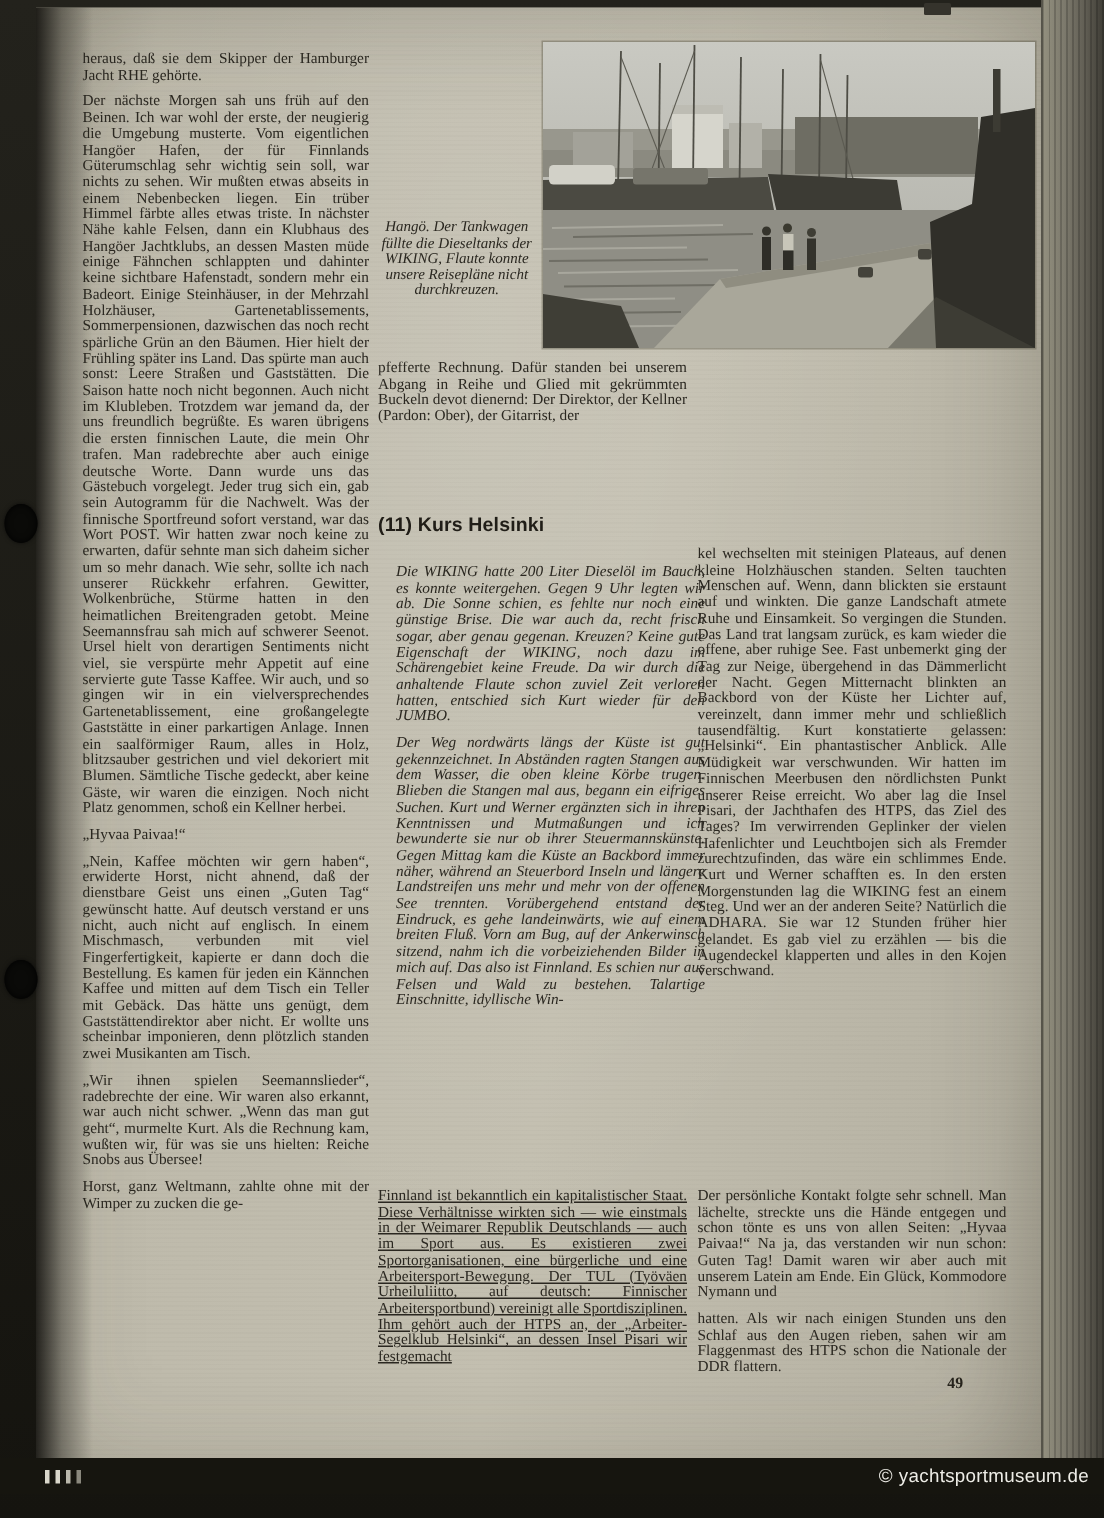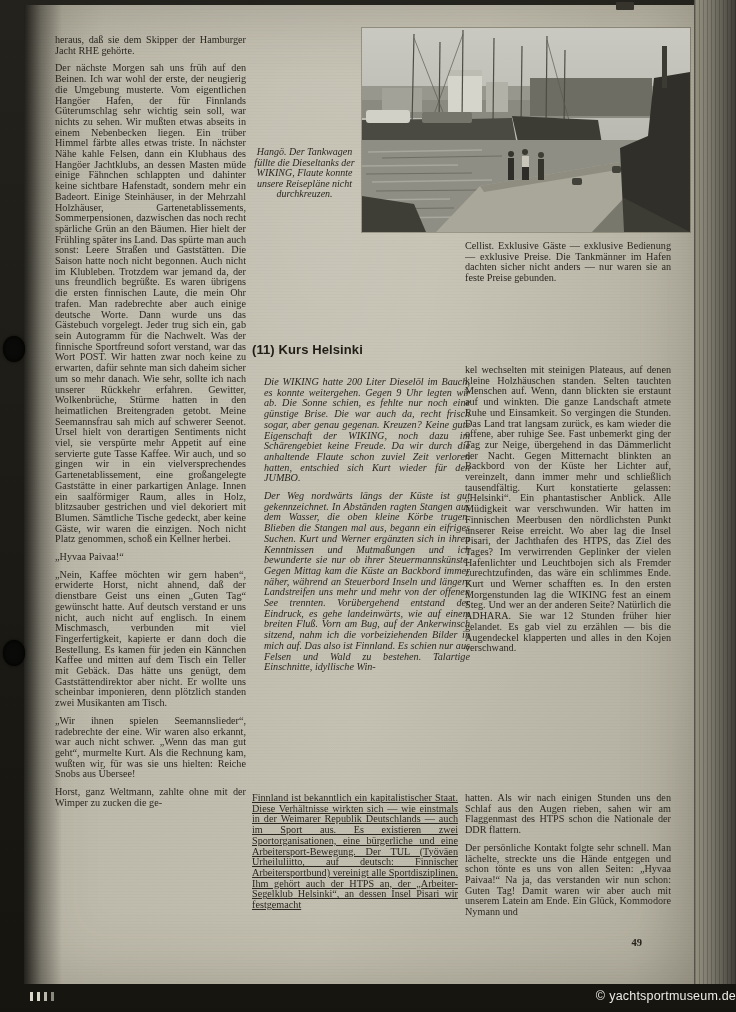--- a/index.html
+++ b/index.html
@@ -50,44 +50,45 @@
     font-family: "Liberation Sans", sans-serif; font-weight: bold;
     font-size: 13px; color: #201d17; letter-spacing: .1px;
   }
   .h11 { left: 228px; top: 337px; }
   .h12 { left: 228px; top: 753px; width: 440px; }
   .s11l { left: 240px; top: 372px; width: 206px; height: 374px; font-style: italic; }
   .s11r { left: 441px; top: 360px; width: 206px; height: 374px; }
   .s12l { left: 228px; top: 788px; width: 206px; height: 164px; text-decoration: underline; }
   .s12r { left: 441px; top: 788px; width: 206px; height: 164px; }
   .pagenum {
-    position: absolute; left: 588px; top: 932px; width: 30px;
+    position: absolute; left: 588px; top: 912px; width: 30px;
     text-align: right; font-weight: bold; font-size: 10.5px; color: #26231c;
   }
   .edge-right {
     position: absolute; left: 694px; top: 0; width: 42px; height: 988px;
     background:
       repeating-linear-gradient(to right, rgba(0,0,0,.18) 0 1px, transparent 1px 4px),
       linear-gradient(to right, #93907f 0%, #7d7a6d 35%, #605d53 70%, #3e3c35 100%);
     border-left: 1px solid #56544a;
   }
   .hole {
     position: absolute; width: 22px; height: 26px; border-radius: 50%;
     background: #0a0a08; box-shadow: inset 0 0 5px #000, 0 0 3px rgba(0,0,0,.6);
   }
   .hole1 { left: 3px; top: 336px; }
   .hole2 { left: 3px; top: 640px; }
   .mark-tr {
     position: absolute; left: 616px; top: 2px; width: 18px; height: 8px;
     background: #35332c; border-radius: 1px;
   }
   .footer {
-    position: absolute; left: 0; bottom: 4px; width: 736px; height: 24px;
+    position: absolute; left: 0; bottom: 16px; width: 736px; height: 24px;
     background: #16150f;
     display: flex; align-items: center; justify-content: flex-end;
+    padding-right: 10px;
     text-align: center;
   }
   .watermark {
     font-family: "Liberation Sans", sans-serif; font-size: 12.5px;
     color: #edece6; letter-spacing: .2px; white-space: nowrap;
   }
   .watermark .c-icon { margin-right: 4px; }
   .film-marks {
     position: absolute; left: 30px; bottom: 7px; width: 3px; height: 9px;
     background: #d9d7cb;
@@ -181,41 +182,41 @@
           <circle cx="179" cy="127" r="3" fill="#3f3e35"></circle>
         </g>
         <g>
           <polygon points="292,50 328,44 328,204 262,204 258,120 286,108" fill="#302f29"></polygon>
           <rect x="300" y="18" width="5" height="42" fill="#3c3b33"></rect>
         </g>
         <polygon points="230,204 262,170 328,204" fill="#4a493f" opacity="0.5"></polygon>
       </svg>
     </figure>
 
-    <div class="col intro-right">
-      <p>Cellist. Exklusive Gäste — exklusive Bedienung — exklusive Preise. Die Tankmänner im Hafen dachten sicher nicht anders — nur waren sie an feste Preise gebunden.</p>
+    <div class="col intro-left">
+      <p>pfefferte Rechnung. Dafür standen bei unserem Abgang in Reihe und Glied mit gekrümmten Buckeln devot dienernd: Der Direktor, der Kellner (Pardon: Ober), der Gitarrist, der</p>
     </div>
 
     <h2 class="heading h11">(11) Kurs Helsinki</h2>
 
     <div class="col s11l">
       <p>Die WIKING hatte 200 Liter Dieselöl im Bauch, es konnte weitergehen. Gegen 9 Uhr legten wir ab. Die Sonne schien, es fehlte nur noch eine günstige Brise. Die war auch da, recht frisch sogar, aber genau gegenan. Kreuzen? Keine gute Eigenschaft der WIKING, noch dazu im Schärengebiet keine Freude. Da wir durch die anhaltende Flaute schon zuviel Zeit verloren hatten, entschied sich Kurt wieder für den JUMBO.</p>
       <p>Der Weg nordwärts längs der Küste ist gut gekennzeichnet. In Abständen ragten Stangen aus dem Wasser, die oben kleine Körbe trugen. Blieben die Stangen mal aus, begann ein eifriges Suchen. Kurt und Werner ergänzten sich in ihren Kenntnissen und Mutmaßungen und ich bewunderte sie nur ob ihrer Steuermannskünste. Gegen Mittag kam die Küste an Backbord immer näher, während an Steuerbord Inseln und längere Landstreifen uns mehr und mehr von der offenen See trennten. Vorübergehend entstand der Eindruck, es gehe landeinwärts, wie auf einem breiten Fluß. Vorn am Bug, auf der Ankerwinsch sitzend, nahm ich die vorbeiziehenden Bilder in mich auf. Das also ist Finnland. Es schien nur aus Felsen und Wald zu bestehen. Talartige Einschnitte, idyllische Win-</p>
     </div>
     <div class="col s11r">
       <p>kel wechselten mit steinigen Plateaus, auf denen kleine Holzhäuschen standen. Selten tauchten Menschen auf. Wenn, dann blickten sie erstaunt auf und winkten. Die ganze Landschaft atmete Ruhe und Einsamkeit. So vergingen die Stunden. Das Land trat langsam zurück, es kam wieder die offene, aber ruhige See. Fast unbemerkt ging der Tag zur Neige, übergehend in das Dämmerlicht der Nacht. Gegen Mitternacht blinkten an Backbord von der Küste her Lichter auf, vereinzelt, dann immer mehr und schließlich tausendfältig. Kurt konstatierte gelassen: „Helsinki“. Ein phantastischer Anblick. Alle Müdigkeit war verschwunden. Wir hatten im Finnischen Meerbusen den nördlichsten Punkt unserer Reise erreicht. Wo aber lag die Insel Pisari, der Jachthafen des HTPS, das Ziel des Tages? Im verwirrenden Geplinker der vielen Hafenlichter und Leuchtbojen sich als Fremder zurechtzufinden, das wäre ein schlimmes Ende. Kurt und Werner schafften es. In den ersten Morgenstunden lag die WIKING fest an einem Steg. Und wer an der anderen Seite? Natürlich die ADHARA. Sie war 12 Stunden früher hier gelandet. Es gab viel zu erzählen — bis die Augendeckel klapperten und alles in den Kojen verschwand.</p>
     </div>
 
 
     <div class="col s12l">
       <p>Finnland ist bekanntlich ein kapitalistischer Staat. Diese Verhältnisse wirkten sich — wie einstmals in der Weimarer Republik Deutschlands — auch im Sport aus. Es existieren zwei Sportorganisationen, eine bürgerliche und eine Arbeitersport-Bewegung. Der TUL (Työväen Urheiluliitto, auf deutsch: Finnischer Arbeitersportbund) vereinigt alle Sportdisziplinen. Ihm gehört auch der HTPS an, der „Arbeiter-Segelklub Helsinki“, an dessen Insel Pisari wir festgemacht</p>
     </div>
     <div class="col s12r">
+      <p>Der persönliche Kontakt folgte sehr schnell. Man lächelte, streckte uns die Hände entgegen und schon tönte es uns von allen Seiten: „Hyvaa Paivaa!“ Na ja, das verstanden wir nun schon: Guten Tag! Damit waren wir aber auch mit unserem Latein am Ende. Ein Glück, Kommodore Nymann und</p>
       <p>hatten. Als wir nach einigen Stunden uns den Schlaf aus den Augen rieben, sahen wir am Flaggenmast des HTPS schon die Nationale der DDR flattern.</p>
-      <p>Der persönliche Kontakt folgte sehr schnell. Man lächelte, streckte uns die Hände entgegen und schon tönte es uns von allen Seiten: „Hyvaa Paivaa!“ Na ja, das verstanden wir nun schon: Guten Tag! Damit waren wir aber auch mit unserem Latein am Ende. Ein Glück, Kommodore Nymann und</p>
     </div>
 
     <div class="pagenum">49</div>
 
     <div class="gutter"></div>
   </div>
 
   <div class="edge-right"></div>
   <div class="hole hole1"></div>
   <div class="hole hole2"></div>

